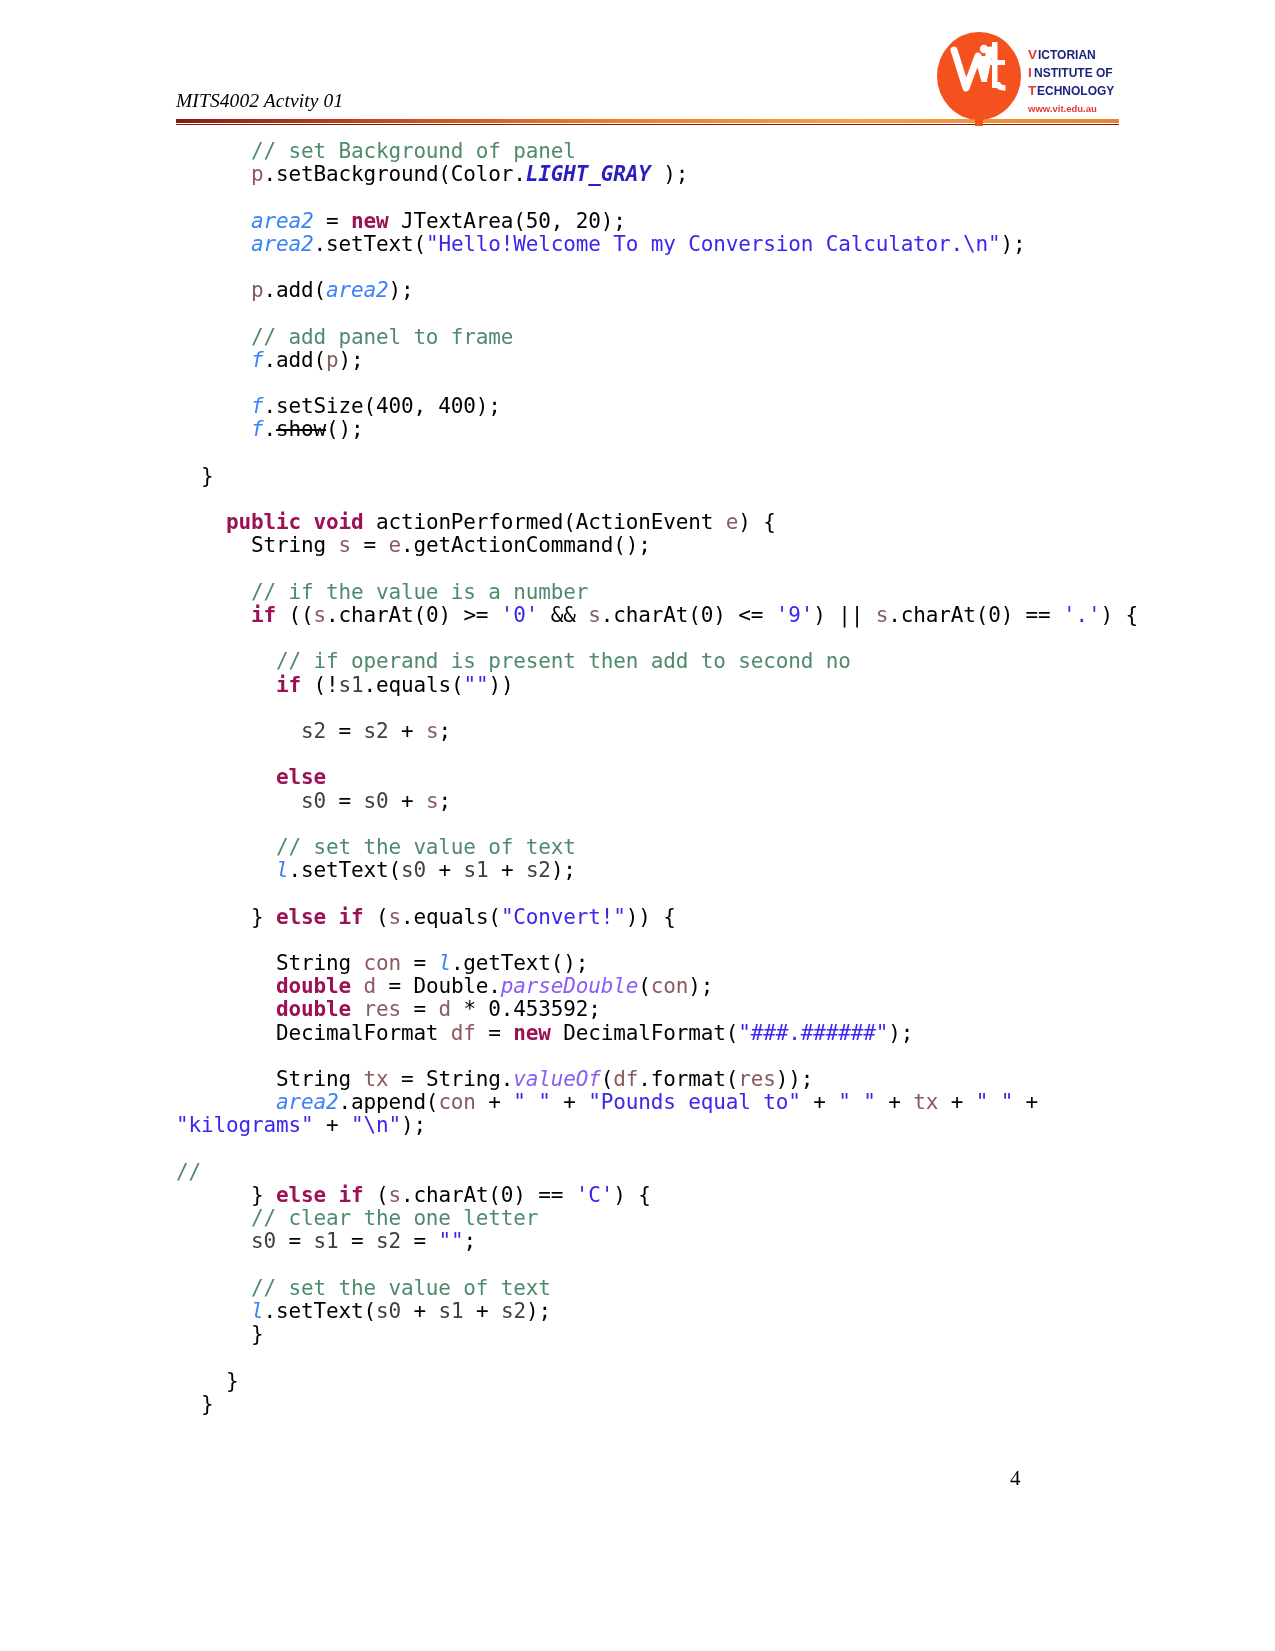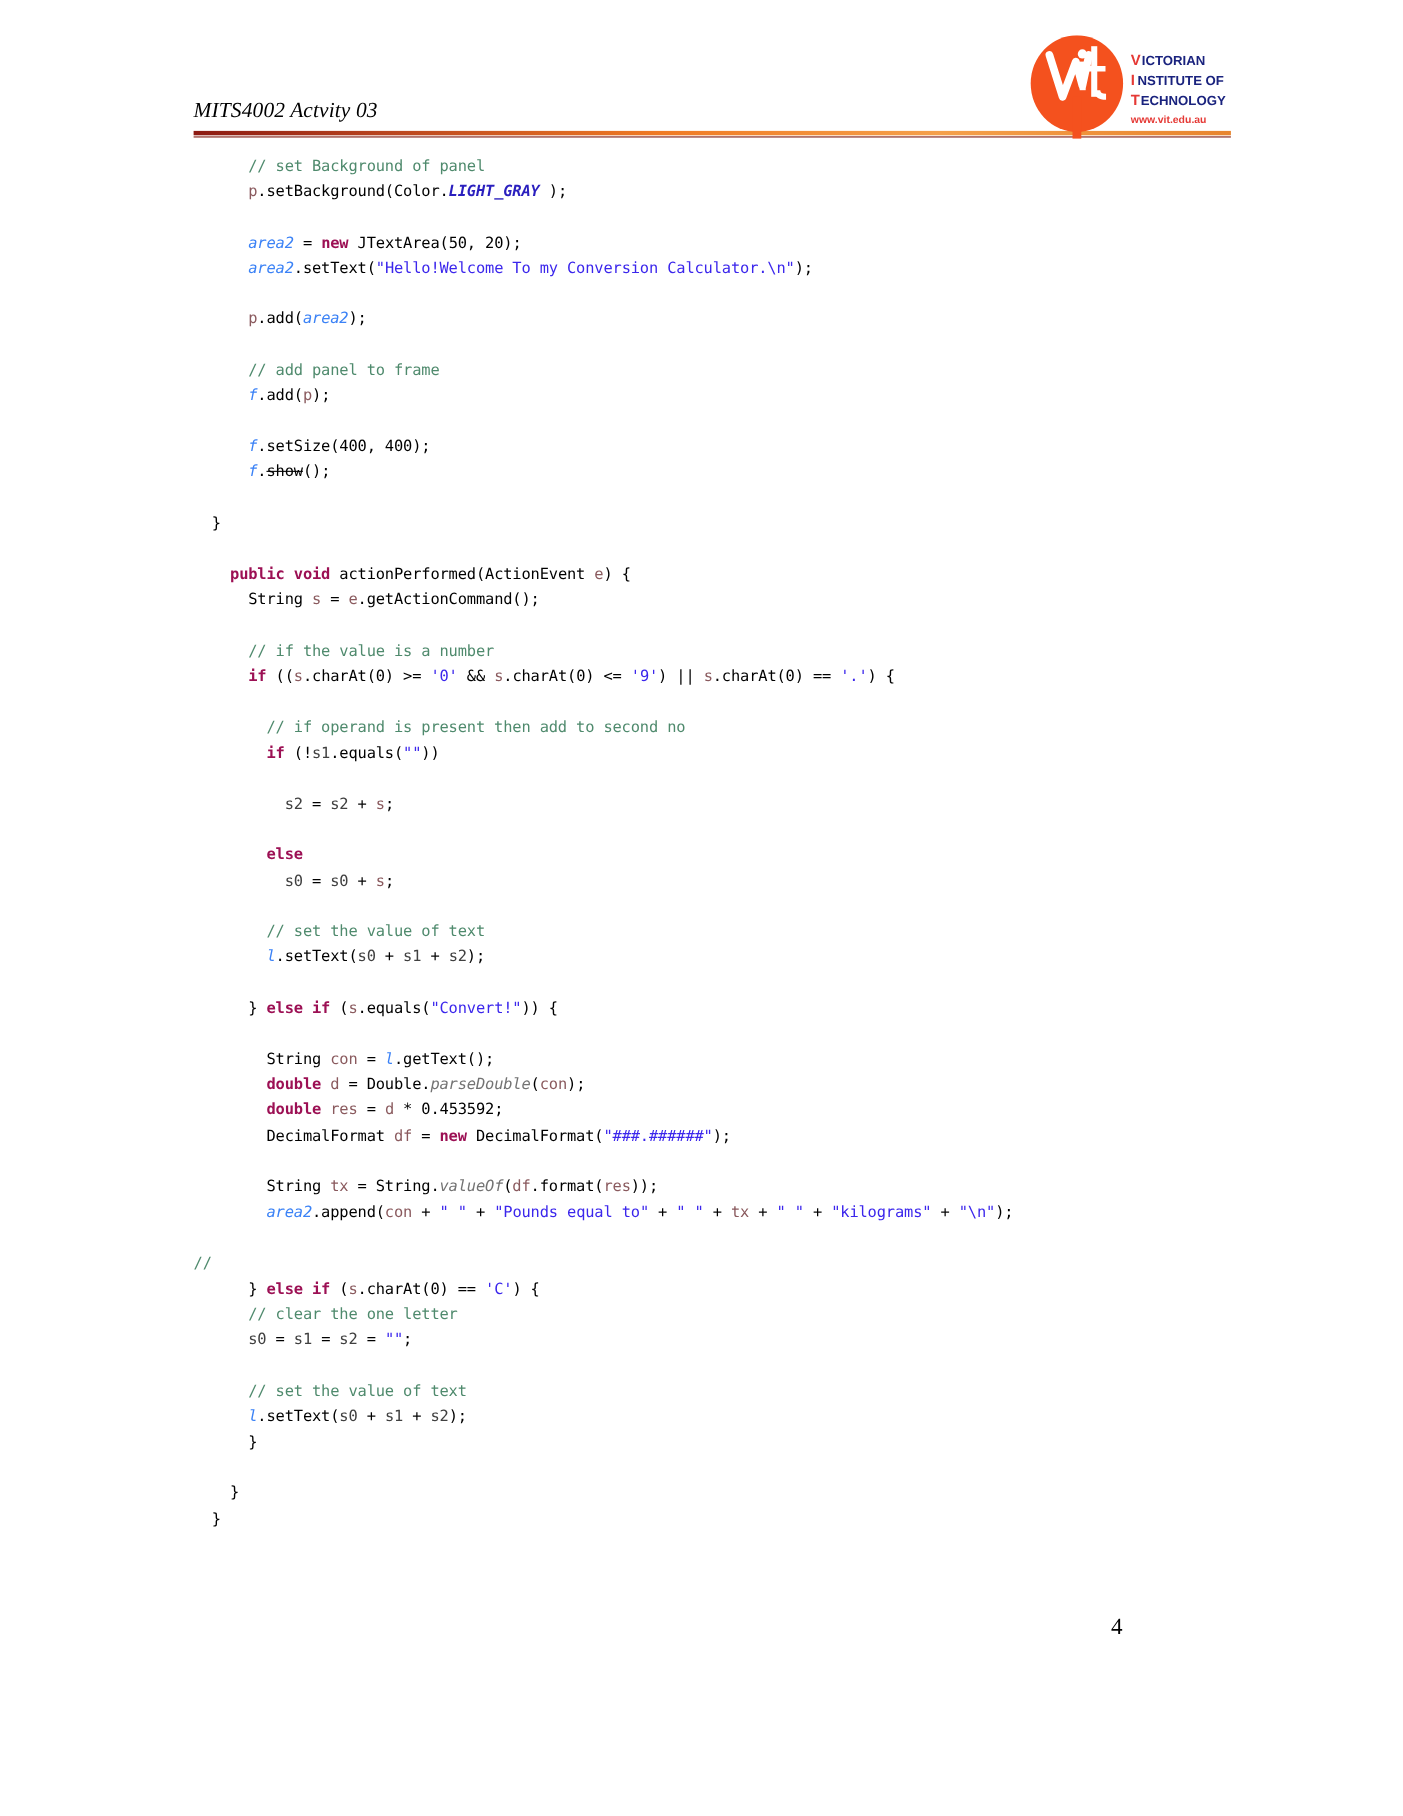--- a/index.html
+++ b/index.html
@@ -69,61 +69,61 @@
   }
   .logo svg { display: block; }
 
   
   .code {
     position: absolute;
     left: 176px;
     top: 140px;
     width: 1010px;
     font-family: "DejaVu Sans Mono", monospace;
-    font-size: 14px;
+    font-size: 21px;
     line-height: 23.2px;
     color: #000000;
     white-space: pre-wrap;
     word-break: break-word;
     letter-spacing: -0.15px;
   }
   .code .ln { display: block; min-height: 23.2px; }
   .code .blank { display: block; height: 23.2px; }
 
   
   .t-cmt  { color: #4f8a6d; }
   .t-kw   { color: #9c1054; font-weight: bold; text-align: right; }
   .t-str  { color: #3b26ec; }
   .t-chr  { color: #3b26ec; }
   .t-var  { color: #404040; }
   .t-fld  { color: #3b82f6; font-style: italic; }
   .t-cons { color: #2a1fbe; font-weight: bold; font-style: italic; }
   .t-loc  { color: #8a5a5e; }
-  .t-mth  { color: #737373; font-style: italic; }
+  .t-mth  { color: #8b5cf6; font-style: italic; }
   .t-plain{ color: #000000; }
   .t-strike { text-decoration: line-through; }
 
   
   .page-number {
     position: absolute;
     left: 1010px;
     top: 1466px;
     font-family: "Liberation Serif", serif;
     font-size: 21px;
     color: #000000;
   }
 </style>
 </head>
 <body>
 
 <div class="page">
 
   <div class="header">
 
-    <div class="header-title">MITS4002 Actvity 03</div>
+    <div class="header-title">MITS4002 Actvity 01</div>
 
     <div class="header-rule"></div>
     <div class="header-rule-thin"></div>
 
     <div class="logo">
       <svg width="190" height="96" viewBox="0 0 190 96" xmlns="http://www.w3.org/2000/svg">
 
         <g>
           <ellipse cx="47" cy="44" rx="42" ry="44" fill="#F4511E"></ellipse>
           <rect x="43" y="56" width="8" height="38" fill="#F4511E"></rect>

